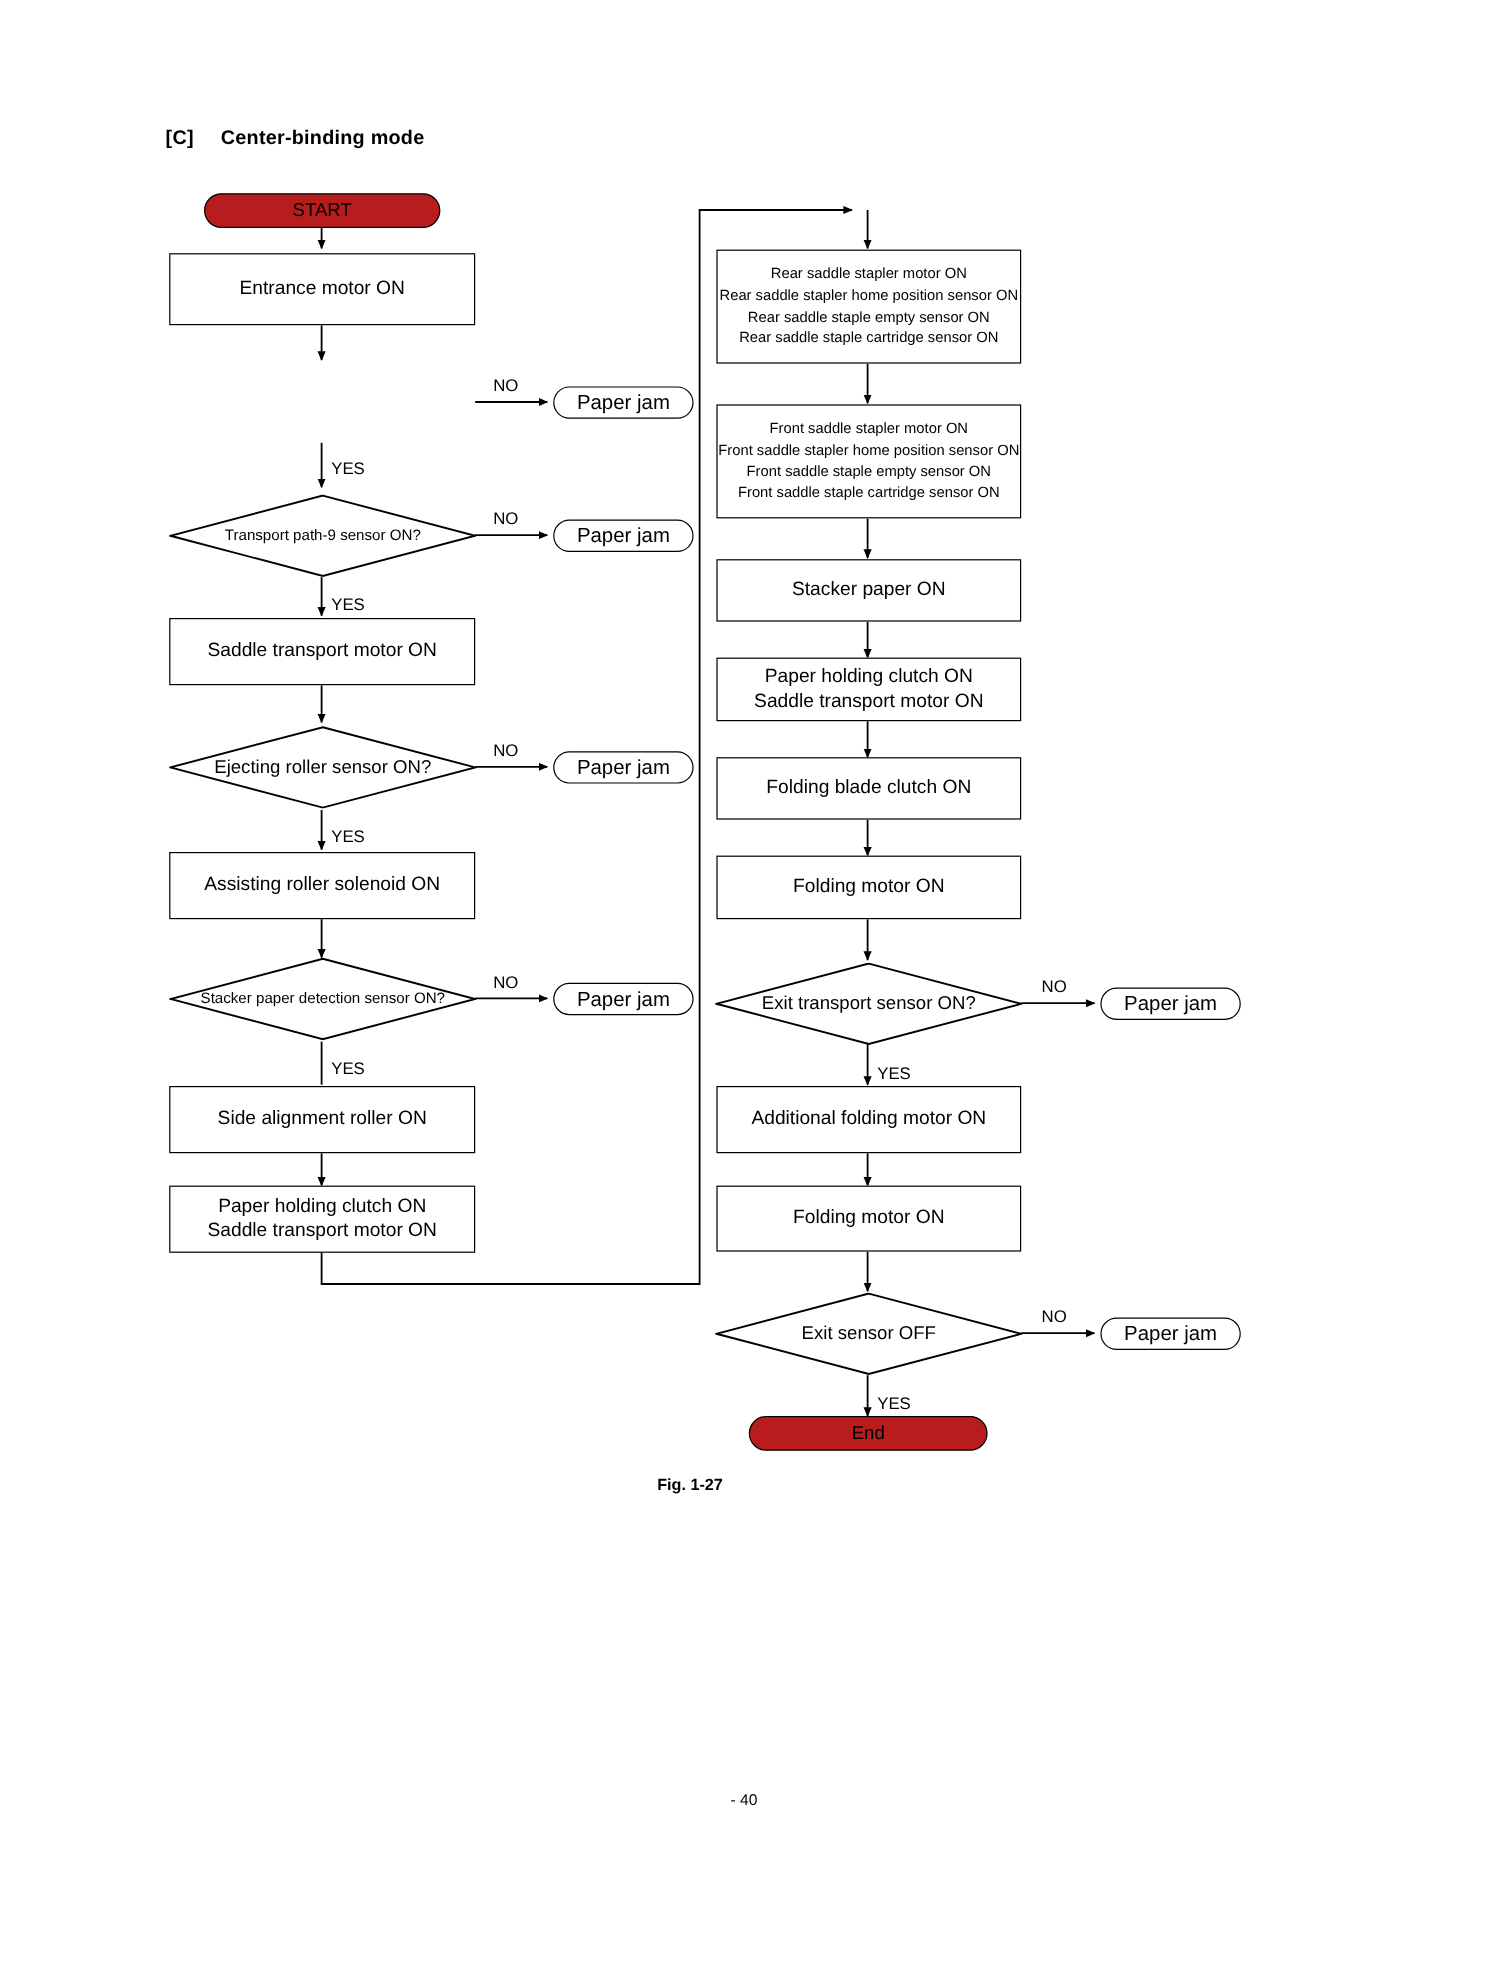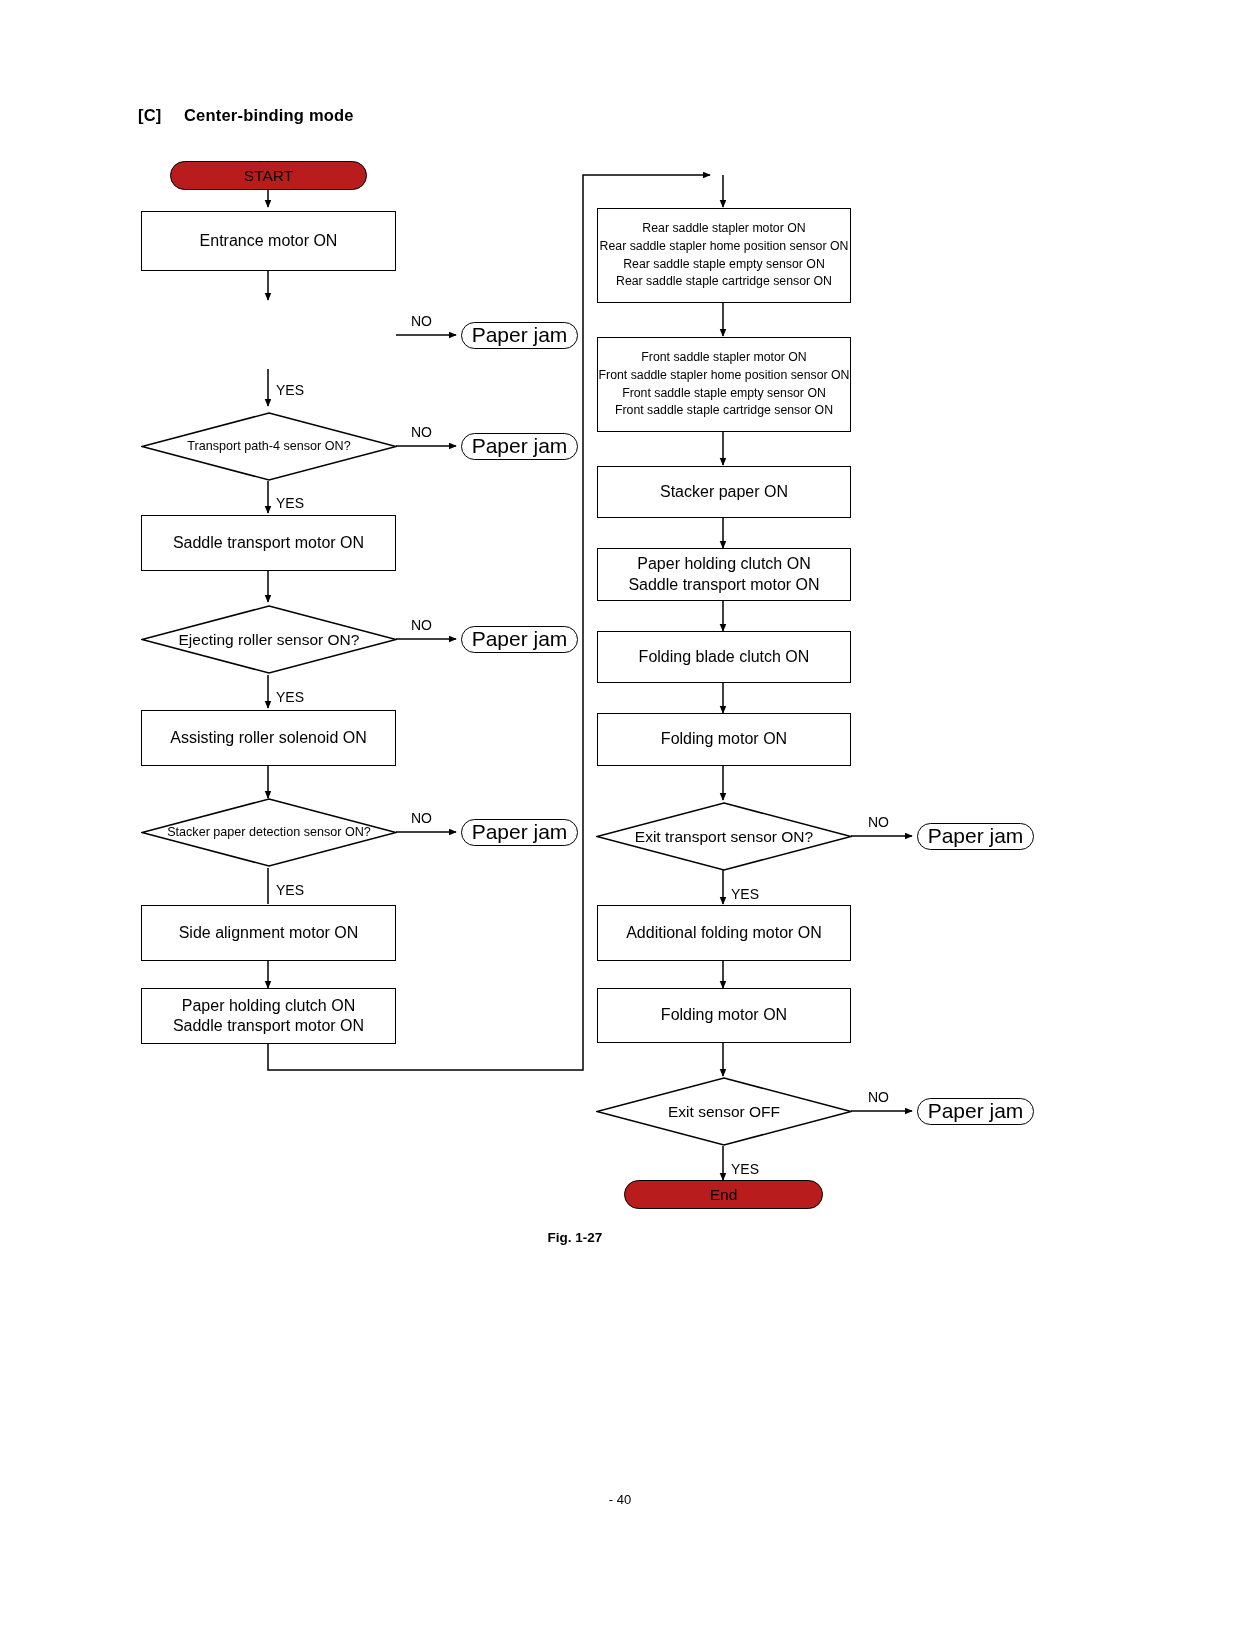--- a/index.html
+++ b/index.html
@@ -18,21 +18,21 @@
 
   
   .node{position:absolute;box-sizing:border-box;display:flex;align-items:center;
         justify-content:center;text-align:center;line-height:1.28;}
 
   .proc{border:1.4px solid #000;background:#fff;font-size:16px;}
   .proc.small{font-size:12.3px;line-height:1.45;}
 
   .term{border:1.4px solid #000;background:#b91c1c;border-radius:22px;font-size:15.5px;}
 
-  .jam{border:1.4px solid #000;background:#fff;border-radius:20px;font-size:21px;}
+  .jam{border:1.4px solid #000;background:#fff;border-radius:20px;font-size:17px;}
 
   .dec{font-size:15.5px;background:transparent;}
   .dec.small{font-size:12.6px;}
   .dec .dectext{position:relative;z-index:2;}
   .dec svg{position:absolute;left:0;top:0;width:100%;height:100%;z-index:1;}
 
   
   .elabel{position:absolute;font-size:14px;white-space:nowrap;}
 
   
@@ -104,21 +104,21 @@
   <div class="elabel" style="left:411px;top:313px;">NO</div>
   <div class="elabel" style="left:276px;top:382px;">YES</div>
   <div class="node jam" style="left:461px;top:322px;width:117px;height:27px;">
     <span>Paper jam</span>
   </div>
 
   <div class="node dec small" style="left:141px;top:412px;width:256px;height:69px;">
     <svg viewBox="0 0 256 69" preserveAspectRatio="none">
         <polygon points="128,1 255,34.5 128,68 1,34.5" fill="#fff" stroke="#000" stroke-width="1.6" vector-effect="non-scaling-stroke"></polygon>
       </svg>
-    <span class="dectext">Transport path-4 sensor ON?</span>
+    <span class="dectext">Transport path-9 sensor ON?</span>
   </div>
   <div class="elabel" style="left:411px;top:424px;">NO</div>
   <div class="elabel" style="left:276px;top:495px;">YES</div>
   <div class="node jam" style="left:461px;top:433px;width:117px;height:27px;">
     <span>Paper jam</span>
   </div>
 
   <div class="node proc" style="left:141px;top:515px;width:255px;height:56px;">
     <span>Saddle transport motor ON</span>
   </div>
@@ -145,21 +145,21 @@
       </svg>
     <span class="dectext">Stacker paper detection sensor ON?</span>
   </div>
   <div class="elabel" style="left:411px;top:810px;">NO</div>
   <div class="elabel" style="left:276px;top:882px;">YES</div>
   <div class="node jam" style="left:461px;top:819px;width:117px;height:27px;">
     <span>Paper jam</span>
   </div>
 
   <div class="node proc" style="left:141px;top:905px;width:255px;height:56px;">
-    <span>Side alignment motor ON</span>
+    <span>Side alignment roller ON</span>
   </div>
 
   <div class="node proc" style="left:141px;top:988px;width:255px;height:56px;flex-direction:column;">
     <span>Paper holding clutch ON</span>
     <span>Saddle transport motor ON</span>
   </div>
 
   <div class="node proc small" style="left:597px;top:208px;width:254px;height:95px;flex-direction:column;">
     <span>Rear saddle stapler motor ON</span>
     <span>Rear saddle stapler home position sensor ON</span>

